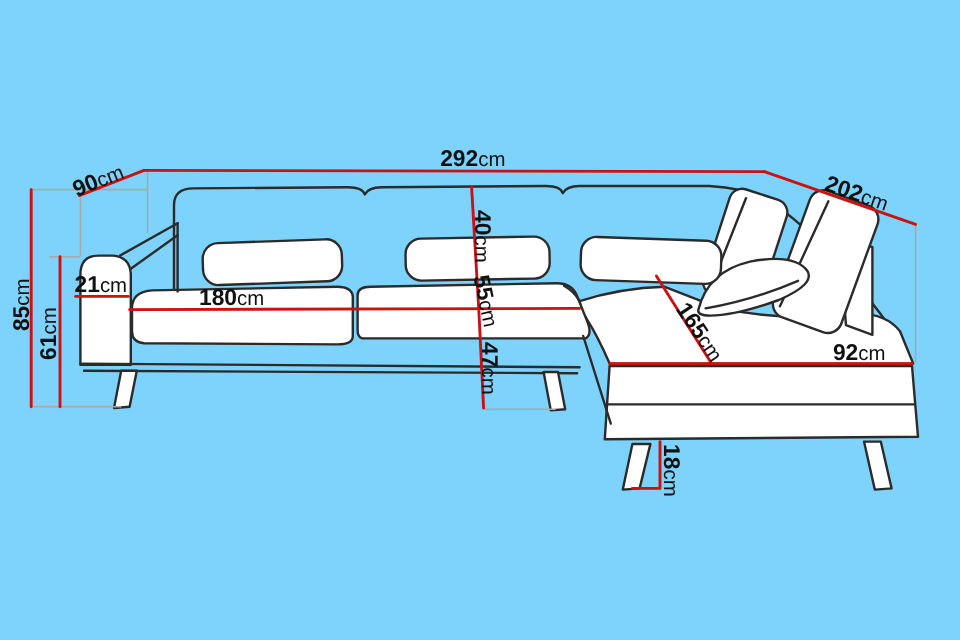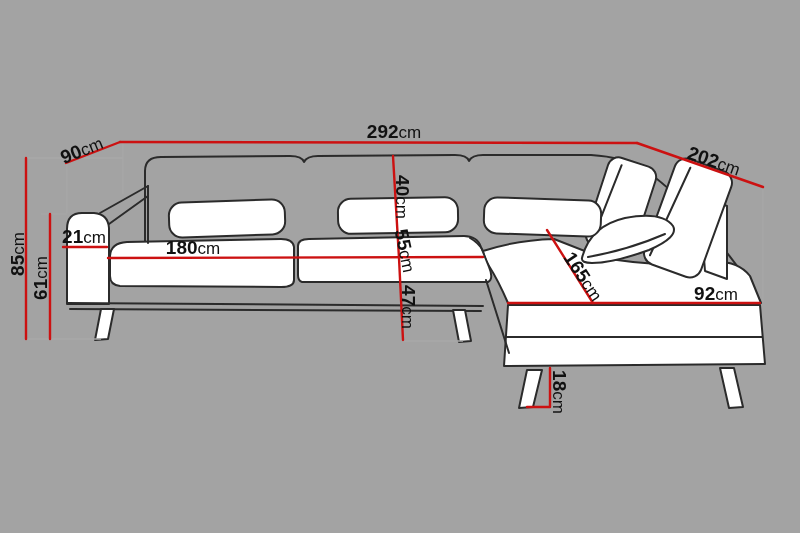--- a/index.html
+++ b/index.html
@@ -4,21 +4,21 @@
 <style>
   html, body {
     margin: 0;
     padding: 0;
     background: #ffffff;
   }
   .stage {
     position: relative;
     width: 800px;
     height: 533px;
-    background: #a3a3a3;
+    background: #7dd3fc;
     overflow: hidden;
     font-family: "Liberation Sans", sans-serif;
   }
   svg { display: block; }
   text {
     font-family: "Liberation Sans", sans-serif;
     fill: #111111;
   }
   .dim-num { font-weight: bold; font-size: 19px; }
   .dim-unit { font-weight: normal; font-size: 17px; }

